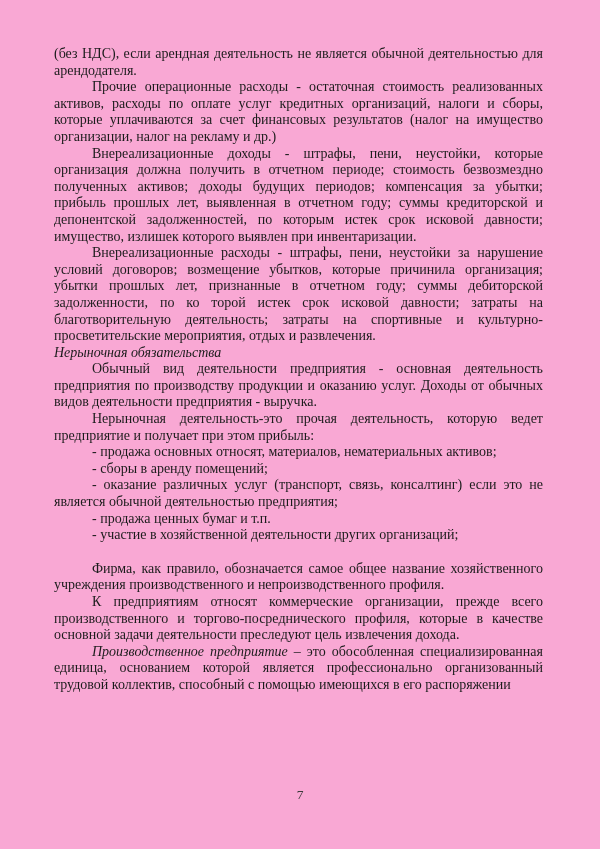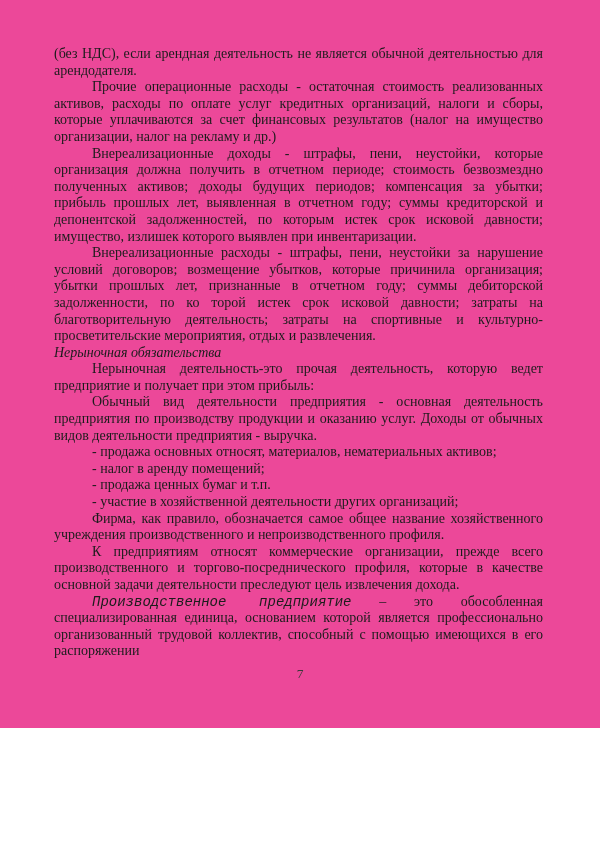--- a/index.html
+++ b/index.html
@@ -3,22 +3,22 @@
 <meta charset="utf-8">
 <style>
   html, body {
     margin: 0;
     padding: 0;
     background: #ffffff;
   }
   .page {
     position: relative;
     width: 600px;
-    height: 728px;
-    background: #ec4899;
+    height: 849px;
+    background: #f9a8d4;
     overflow: hidden;
     font-family: "Liberation Serif", "DejaVu Serif", serif;
     color: #1c1c1c;
   }
   .content {
     position: absolute;
     top: 46px;
     left: 54px;
     width: 489px;
     font-size: 14px;
@@ -31,24 +31,24 @@
     text-indent: 38px;
   }
   .content p.no-indent {
     text-indent: 0;
   }
   .content p.italic-heading {
     text-indent: 0;
     font-style: italic;
   }
   .content p.gap-above {
+    margin-top: 17px;
   }
   .italic {
     font-style: italic;
-    font-family: Liberation Mono, monospace;
   }
   .page-number {
     position: absolute;
     bottom: 46px;
     left: 0;
     right: 0;
     text-align: center;
     font-size: 13.5px;
     color: #3a3a3a;
   }
@@ -56,24 +56,25 @@
 </head>
 <body>
 
 <div class="page">
   <div class="content">
     <p class="no-indent">(без НДС), если арендная деятельность не является обычной деятельностью для арендодателя.</p>
     <p>Прочие операционные расходы - остаточная стоимость реализованных активов, расходы по оплате услуг кредитных организаций, налоги и сборы, которые уплачиваются за счет финансовых результатов (налог на имущество организации, налог на рекламу и др.)</p>
     <p>Внереализационные доходы - штрафы, пени, неустойки, которые организация должна получить в отчетном периоде; стоимость безвозмездно полученных активов; доходы будущих периодов; компенсация за убытки; прибыль прошлых лет, выявленная в отчетном году; суммы кредиторской и депонентской задолженностей, по которым истек срок исковой давности; имущество, излишек которого выявлен при инвентаризации.</p>
     <p>Внереализационные расходы - штрафы, пени, неустойки за нарушение условий договоров; возмещение убытков, которые причинила организация; убытки прошлых лет, признанные в отчетном году; суммы дебиторской задолженности, по ко торой истек срок исковой давности; затраты на благотворительную деятельность; затраты на спортивные и культурно-просветительские мероприятия, отдых и развлечения.</p>
     <p class="italic-heading">Нерыночная обязательства</p>
+    <p>Обычный вид деятельности предприятия - основная деятельность предприятия по производству продукции и оказанию услуг. Доходы от обычных видов деятельности предприятия - выручка.</p>
     <p>Нерыночная деятельность-это прочая деятельность, которую ведет предприятие и получает при этом прибыль:</p>
-    <p>Обычный вид деятельности предприятия - основная деятельность предприятия по производству продукции и оказанию услуг. Доходы от обычных видов деятельности предприятия - выручка.</p>
     <p>- продажа основных относят, материалов, нематериальных активов;</p>
-    <p>- налог в аренду помещений;</p>
+    <p>- сборы в аренду помещений;</p>
+    <p>- оказание различных услуг (транспорт, связь, консалтинг) если это не является обычной деятельностью предприятия;</p>
     <p>- продажа ценных бумаг и т.п.</p>
     <p>- участие в хозяйственной деятельности других организаций;</p>
     <p class="gap-above">Фирма, как правило, обозначается самое общее название хозяйственного учреждения производственного и непроизводственного профиля.</p>
     <p>К предприятиям относят коммерческие организации, прежде всего производственного и торгово-посреднического профиля, которые в качестве основной задачи деятельности преследуют цель извлечения дохода.</p>
     <p><span class="italic">Производственное предприятие</span><span> – это обособленная специализированная единица, основанием которой является профессионально организованный трудовой коллектив, способный с помощью имеющихся в его распоряжении</span></p>
   </div>
   <div class="page-number">7</div>
 </div>
 
 </body></html>

